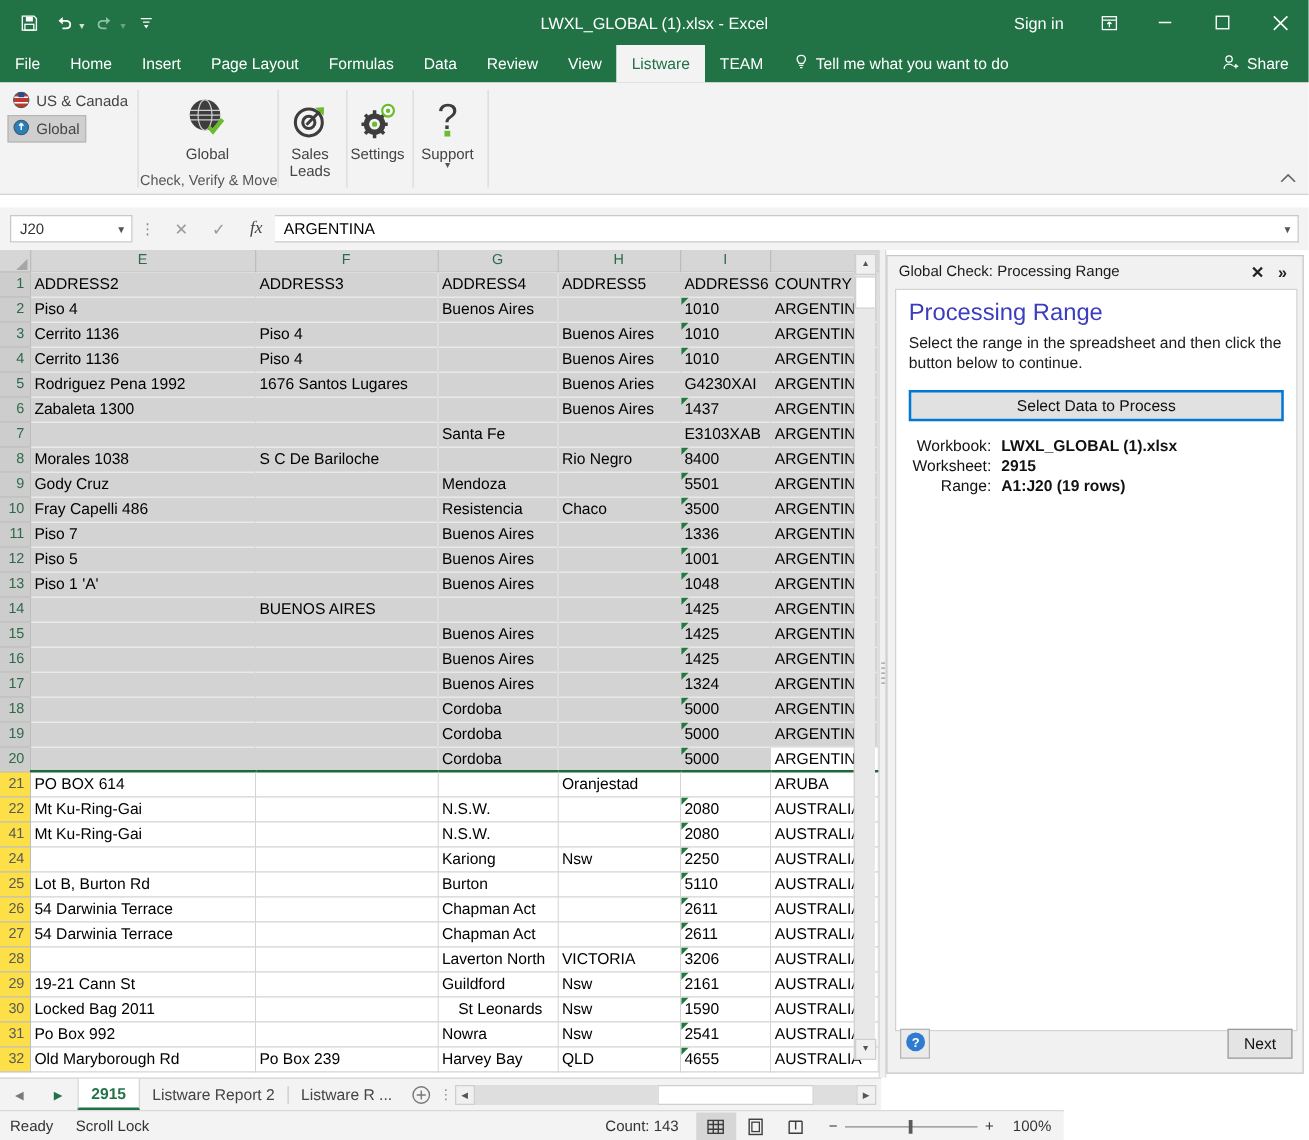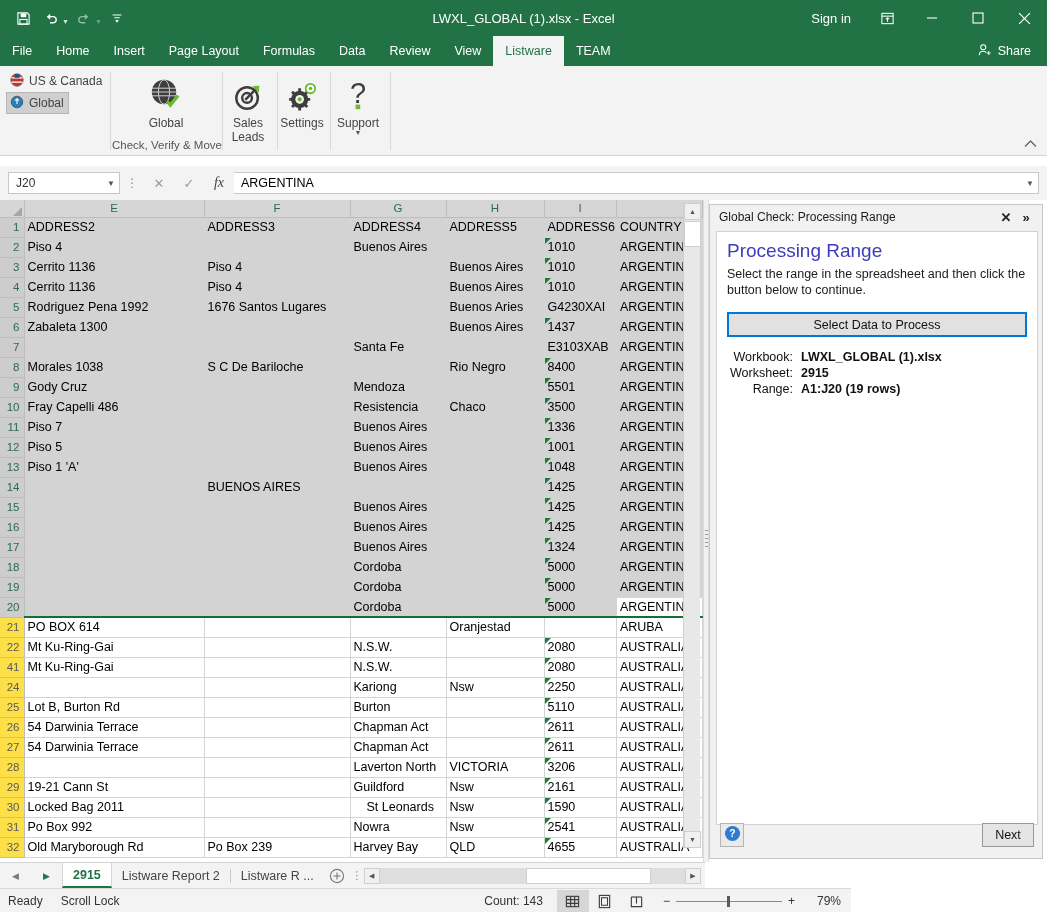--- a/index.html
+++ b/index.html
@@ -82,21 +82,21 @@
   .caret-dn { font-size:7px; color:#555; line-height:6px; }
 
   .collapse-ribbon { position:absolute; right:10px; bottom:4px; color:#666; font-size:11px; }
 
   
   .fbar {
     position:absolute; left:0; top:166px; width:1047px; height:34px; background:#f3f3f3;
     display:flex; align-items:center;
   }
   .namebox {
-    margin-left:8px; width:112px; height:22px; background:#fff; border:1px solid #c8c8c8;
+    margin-left:8px; width:98px; height:22px; background:#fff; border:1px solid #c8c8c8;
     display:flex; align-items:center; padding:0 4px 0 7px; font-size:12px; color:#333;
     justify-content:space-between;
   }
   .namebox .cd { font-size:8px; color:#555; }
   .fb-dots { width:24px; text-align:center; color:#8a8a8a; font-size:12px; letter-spacing:0; }
   .fb-icons { display:flex; align-items:center; gap:0px; }
   .fb-ic {
     width:30px; height:22px; display:flex; align-items:center; justify-content:center;
     color:#9b9b9b; font-size:13px;
   }
@@ -302,20 +302,29 @@
     <div class="tab">File</div>
     <div class="tab">Home</div>
     <div class="tab">Insert</div>
     <div class="tab">Page Layout</div>
     <div class="tab">Formulas</div>
     <div class="tab">Data</div>
     <div class="tab">Review</div>
     <div class="tab">View</div>
     <div class="tab active">Listware</div>
     <div class="tab">TEAM</div>
+    <div class="tellme">
+      <span>
+        <svg width="12" height="14" viewBox="0 0 12 14">
+            <path d="M6 1.2c2 0 3.3 1.4 3.3 3.1 0 1.5-1.2 2.3-1.5 3.3H4.2C3.9 6.6 2.7 5.8 2.7 4.3 2.7 2.6 4 1.2 6 1.2z" fill="none" stroke="#fff" stroke-width="1"></path>
+            <path d="M4.4 9.2h3.2M5 11h2" stroke="#fff" stroke-width="1"></path>
+          </svg>
+      </span>
+      <span>Tell me what you want to do</span>
+    </div>
     <div class="share">
       <span>
         <svg width="15" height="14" viewBox="0 0 16 14">
             <circle cx="5.6" cy="4" r="2.7" fill="none" stroke="#fff" stroke-width="1.1"></circle>
             <path d="M1.4 12.6c0-2.6 1.9-4.2 4.2-4.2 1.3 0 2.4.5 3.2 1.3" fill="none" stroke="#fff" stroke-width="1.1"></path>
             <path d="M11.4 8.2v4M9.4 10.2h4" stroke="#fff" stroke-width="1.1"></path>
           </svg>
       </span>
       <span>Share</span>
     </div>
@@ -843,17 +852,17 @@
             <path d="M8 3.2v7" stroke="#3d3d3d" stroke-width="1.2"></path>
           </svg>
       </div>
       <div class="zoomslider">
         <span>−</span>
         <span class="zs-track">
             <span class="zs-thumb"></span>
           </span>
         <span>+</span>
       </div>
-      <span class="zoompct">79%</span>
+      <span class="zoompct">100%</span>
     </div>
   </div>
 
 </div>
 
 </body></html>

